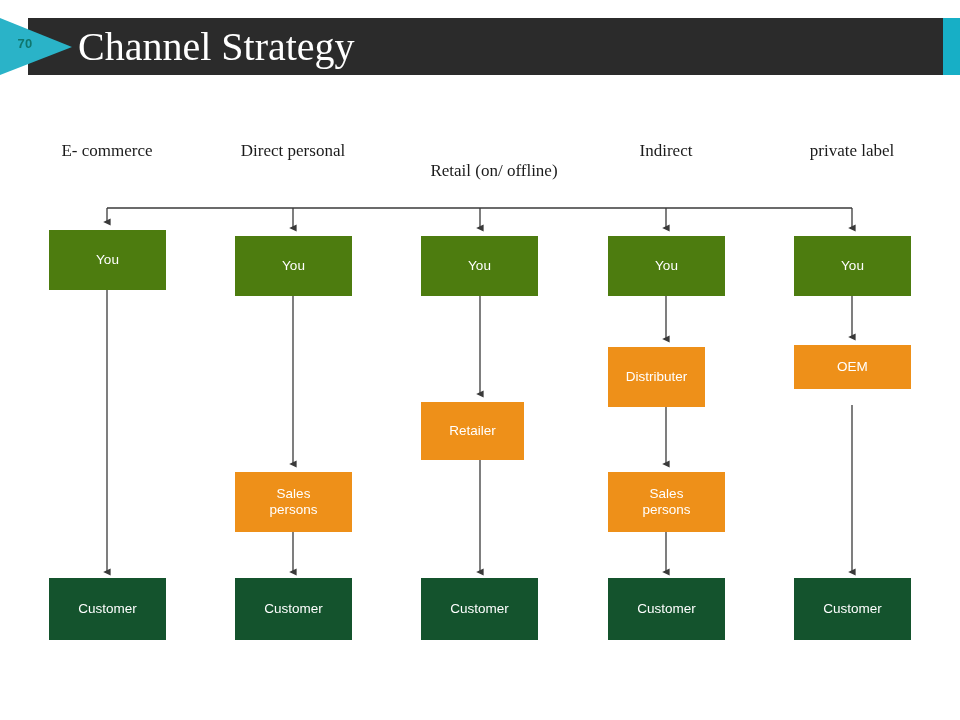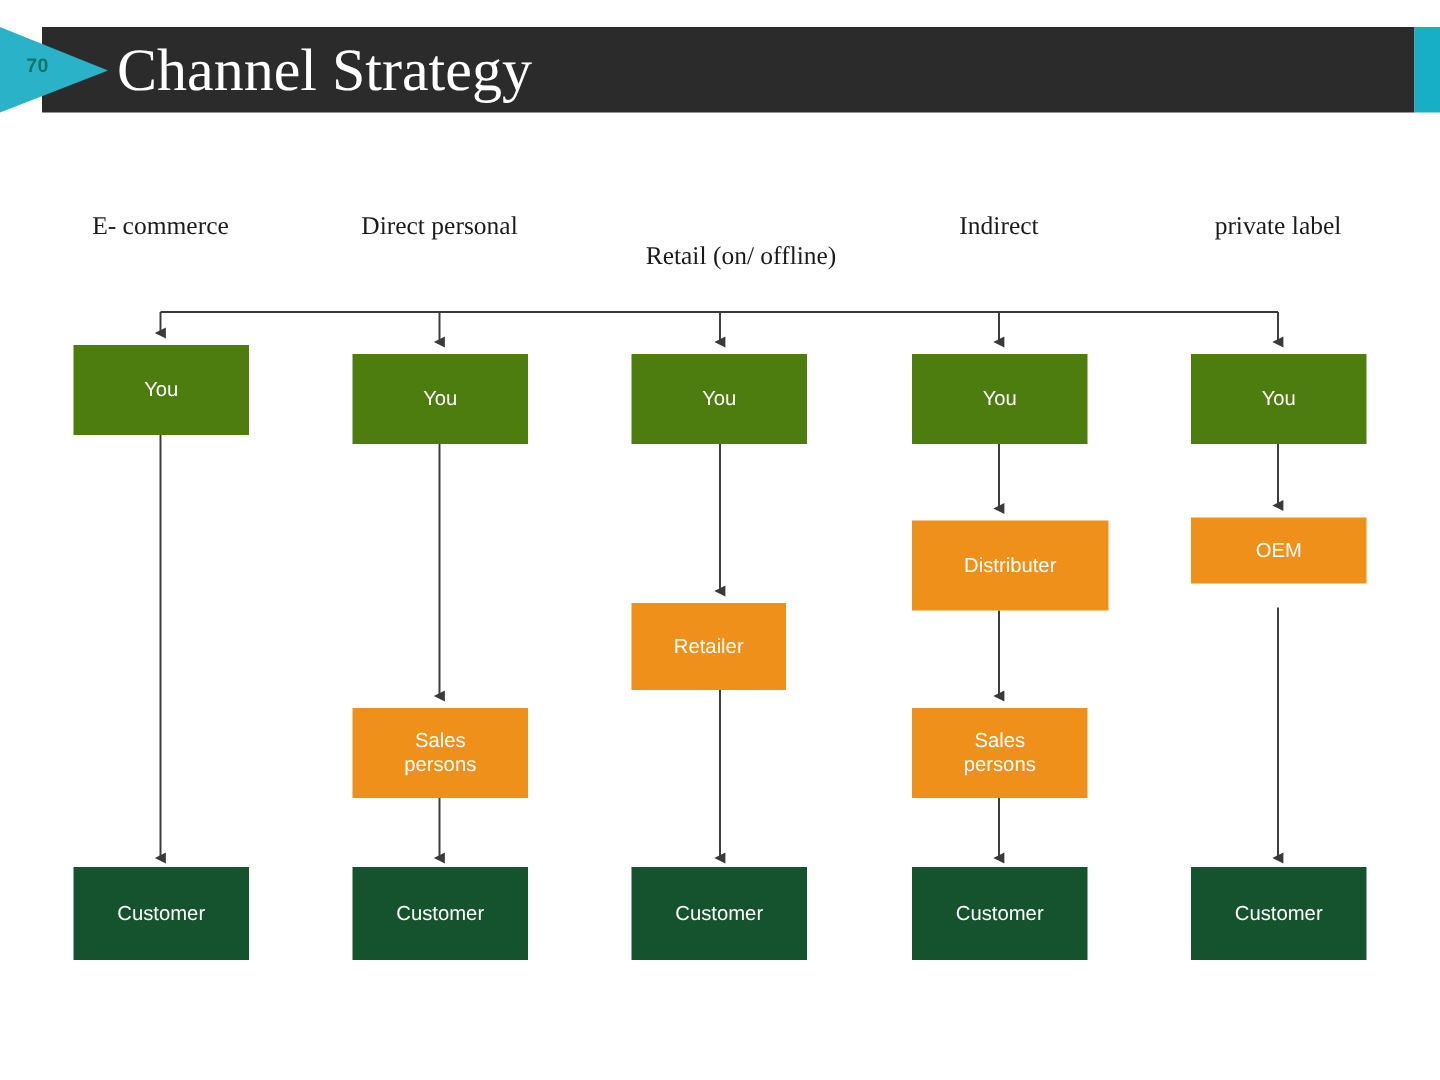--- a/index.html
+++ b/index.html
@@ -157,21 +157,21 @@
   <div class="node orange" style="left:421px;top:402px;width:103px;height:58px;">
     <span>Retailer</span>
   </div>
   <div class="node green" style="left:421px;top:578px;width:117px;height:62px;">
     <span>Customer</span>
   </div>
 
   <div class="node teal" style="left:608px;top:236px;width:117px;height:60px;">
     <span>You</span>
   </div>
-  <div class="node orange" style="left:608px;top:347px;width:131px;height:60px;">
+  <div class="node orange" style="left:608px;top:347px;width:97px;height:60px;">
     <span>Distributer</span>
   </div>
   <div class="node orange" style="left:608px;top:472px;width:117px;height:60px;">
     <div>
       <span>Sales</span>
       <span>persons</span>
     </div>
   </div>
   <div class="node green" style="left:608px;top:578px;width:117px;height:62px;">
     <span>Customer</span>

